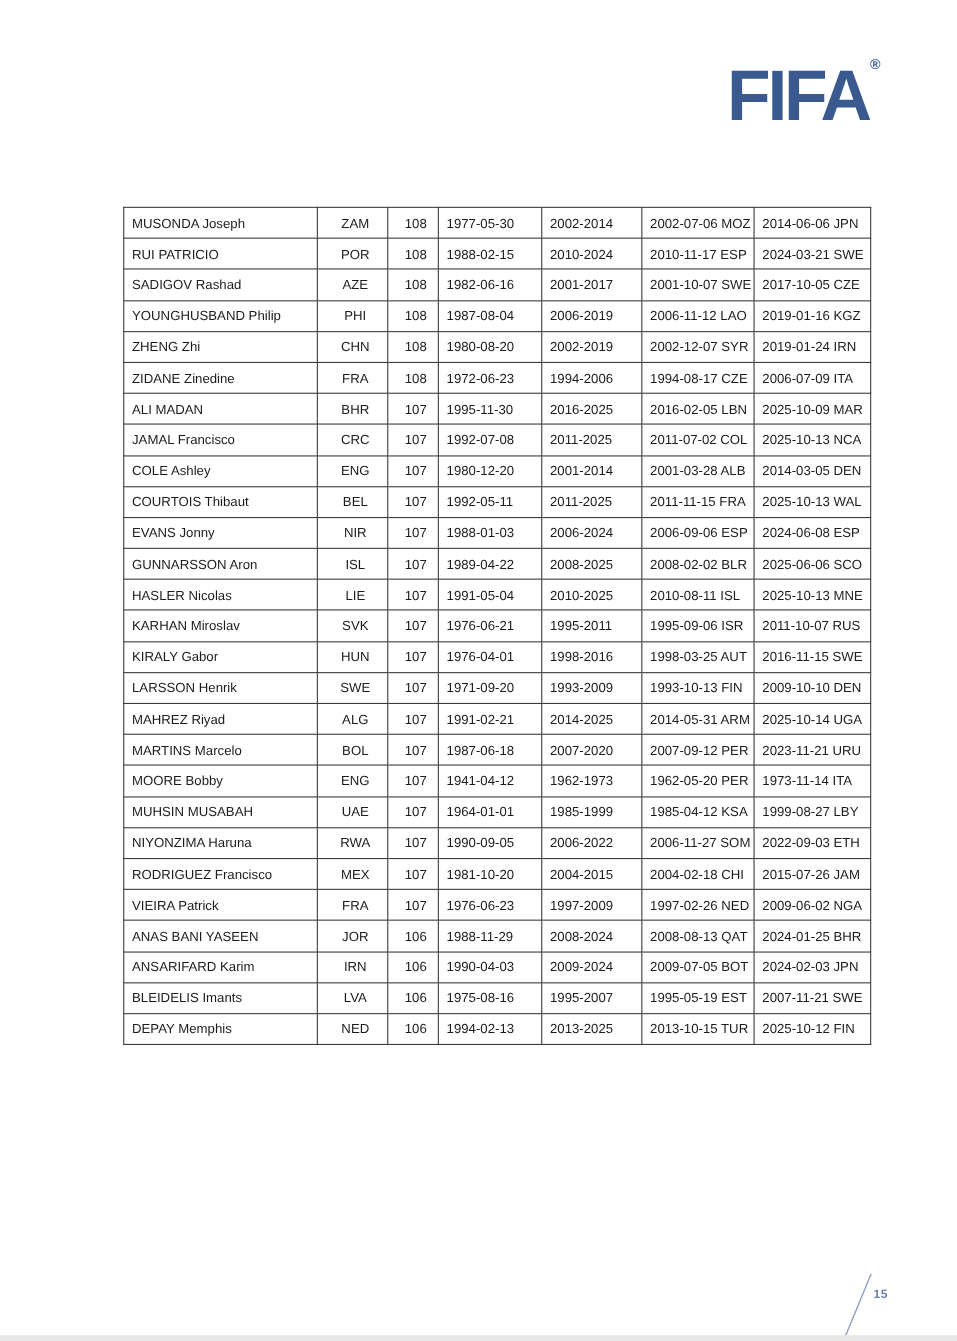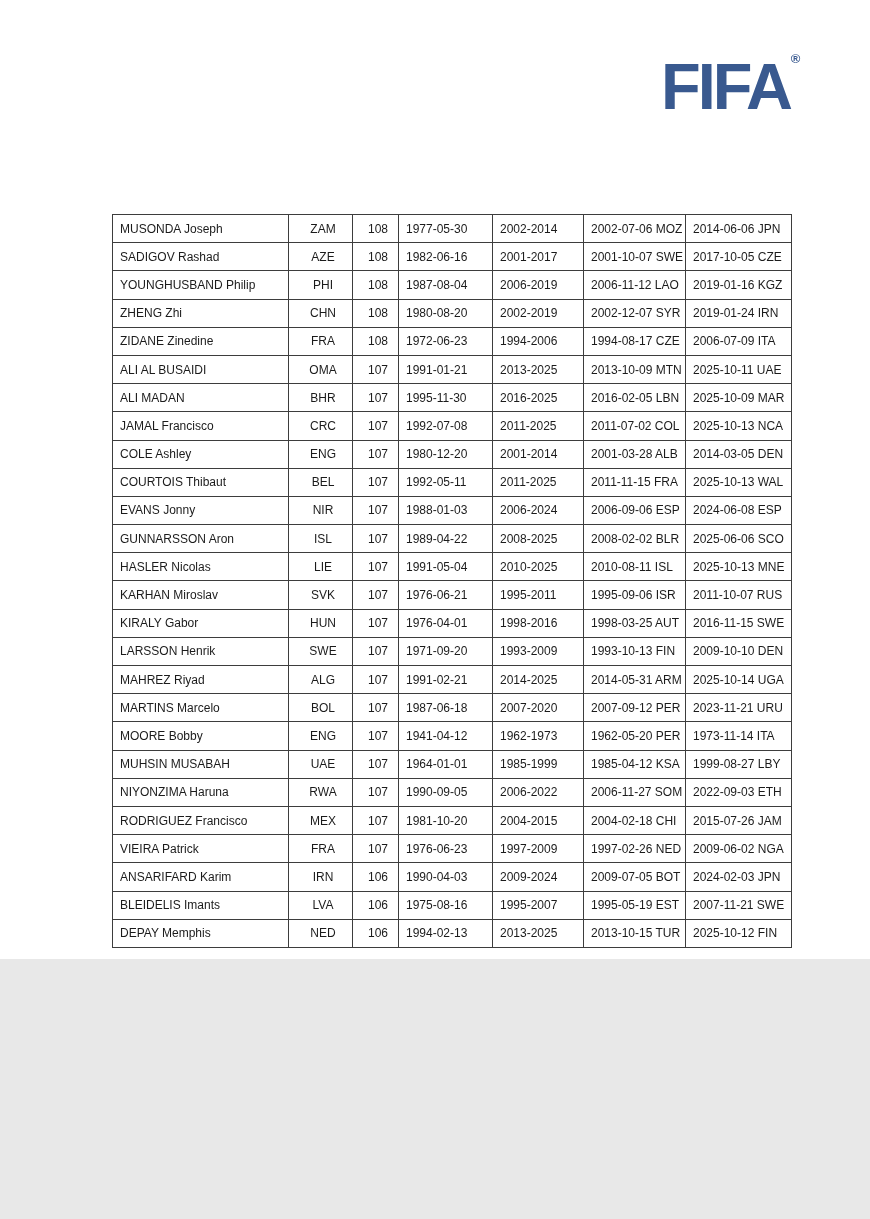--- a/index.html
+++ b/index.html
@@ -1,20 +1,20 @@
 <!DOCTYPE html>
 <html><head>
 <meta charset="utf-8">
 <style>
   * { margin: 0; padding: 0; box-sizing: border-box; }
   html, body { background: #e8e8e8; }
   .page {
     position: relative;
     width: 870px;
-    height: 959px;
+    height: 1214px;
     background: #ffffff;
     font-family: "Liberation Sans", sans-serif;
     overflow: hidden;
   }
   
   .logo {
     position: absolute;
     top: 52px;
     left: 661px;
     color: #39598F;
@@ -34,21 +34,20 @@
     margin-left: 1px;
   }
   
   table.players-table {
     position: absolute;
     left: 112px;
     top: 188px;
     width: 679px;
     border-collapse: collapse;
     table-layout: fixed;
-    margin-top: 26px;
   }
   table.players-table td {
     border: 1px solid #3d3d3d;
     height: 28.2px;
     font-size: 12px;
     color: #1b1b1b;
     padding: 0 2px 0 7px;
     white-space: nowrap;
     overflow: hidden;
     vertical-align: middle;
@@ -98,20 +97,29 @@
         <tr>
           <td class="col-player-name">MUSONDA Joseph</td>
           <td class="col-country-code">ZAM</td>
           <td class="col-caps">108</td>
           <td class="col-birth-date">1977-05-30</td>
           <td class="col-career-span">2002-2014</td>
           <td class="col-first-match">2002-07-06 MOZ</td>
           <td class="col-last-match">2014-06-06 JPN</td>
         </tr>
         <tr>
+          <td class="col-player-name">RUI PATRICIO</td>
+          <td class="col-country-code">POR</td>
+          <td class="col-caps">108</td>
+          <td class="col-birth-date">1988-02-15</td>
+          <td class="col-career-span">2010-2024</td>
+          <td class="col-first-match">2010-11-17 ESP</td>
+          <td class="col-last-match">2024-03-21 SWE</td>
+        </tr>
+        <tr>
           <td class="col-player-name">SADIGOV Rashad</td>
           <td class="col-country-code">AZE</td>
           <td class="col-caps">108</td>
           <td class="col-birth-date">1982-06-16</td>
           <td class="col-career-span">2001-2017</td>
           <td class="col-first-match">2001-10-07 SWE</td>
           <td class="col-last-match">2017-10-05 CZE</td>
         </tr>
         <tr>
           <td class="col-player-name">YOUNGHUSBAND Philip</td>
@@ -134,29 +142,20 @@
         <tr>
           <td class="col-player-name">ZIDANE Zinedine</td>
           <td class="col-country-code">FRA</td>
           <td class="col-caps">108</td>
           <td class="col-birth-date">1972-06-23</td>
           <td class="col-career-span">1994-2006</td>
           <td class="col-first-match">1994-08-17 CZE</td>
           <td class="col-last-match">2006-07-09 ITA</td>
         </tr>
         <tr>
-          <td class="col-player-name">ALI AL BUSAIDI</td>
-          <td class="col-country-code">OMA</td>
-          <td class="col-caps">107</td>
-          <td class="col-birth-date">1991-01-21</td>
-          <td class="col-career-span">2013-2025</td>
-          <td class="col-first-match">2013-10-09 MTN</td>
-          <td class="col-last-match">2025-10-11 UAE</td>
-        </tr>
-        <tr>
           <td class="col-player-name">ALI MADAN</td>
           <td class="col-country-code">BHR</td>
           <td class="col-caps">107</td>
           <td class="col-birth-date">1995-11-30</td>
           <td class="col-career-span">2016-2025</td>
           <td class="col-first-match">2016-02-05 LBN</td>
           <td class="col-last-match">2025-10-09 MAR</td>
         </tr>
         <tr>
           <td class="col-player-name">JAMAL Francisco</td>
@@ -294,20 +293,29 @@
           <td class="col-last-match">2015-07-26 JAM</td>
         </tr>
         <tr>
           <td class="col-player-name">VIEIRA Patrick</td>
           <td class="col-country-code">FRA</td>
           <td class="col-caps">107</td>
           <td class="col-birth-date">1976-06-23</td>
           <td class="col-career-span">1997-2009</td>
           <td class="col-first-match">1997-02-26 NED</td>
           <td class="col-last-match">2009-06-02 NGA</td>
+        </tr>
+        <tr>
+          <td class="col-player-name">ANAS BANI YASEEN</td>
+          <td class="col-country-code">JOR</td>
+          <td class="col-caps">106</td>
+          <td class="col-birth-date">1988-11-29</td>
+          <td class="col-career-span">2008-2024</td>
+          <td class="col-first-match">2008-08-13 QAT</td>
+          <td class="col-last-match">2024-01-25 BHR</td>
         </tr>
         <tr>
           <td class="col-player-name">ANSARIFARD Karim</td>
           <td class="col-country-code">IRN</td>
           <td class="col-caps">106</td>
           <td class="col-birth-date">1990-04-03</td>
           <td class="col-career-span">2009-2024</td>
           <td class="col-first-match">2009-07-05 BOT</td>
           <td class="col-last-match">2024-02-03 JPN</td>
         </tr>

